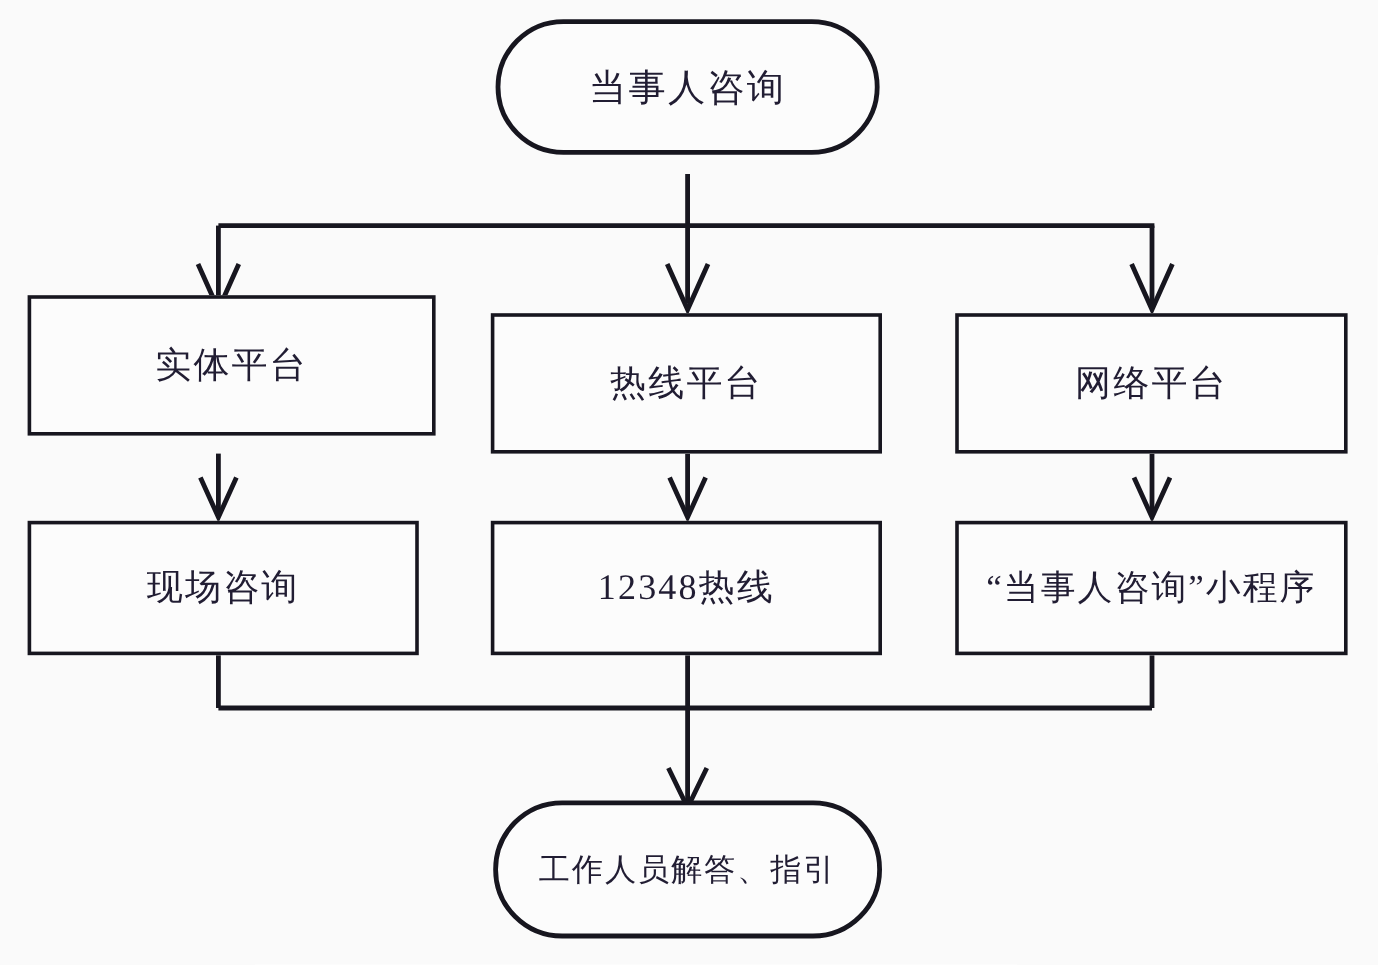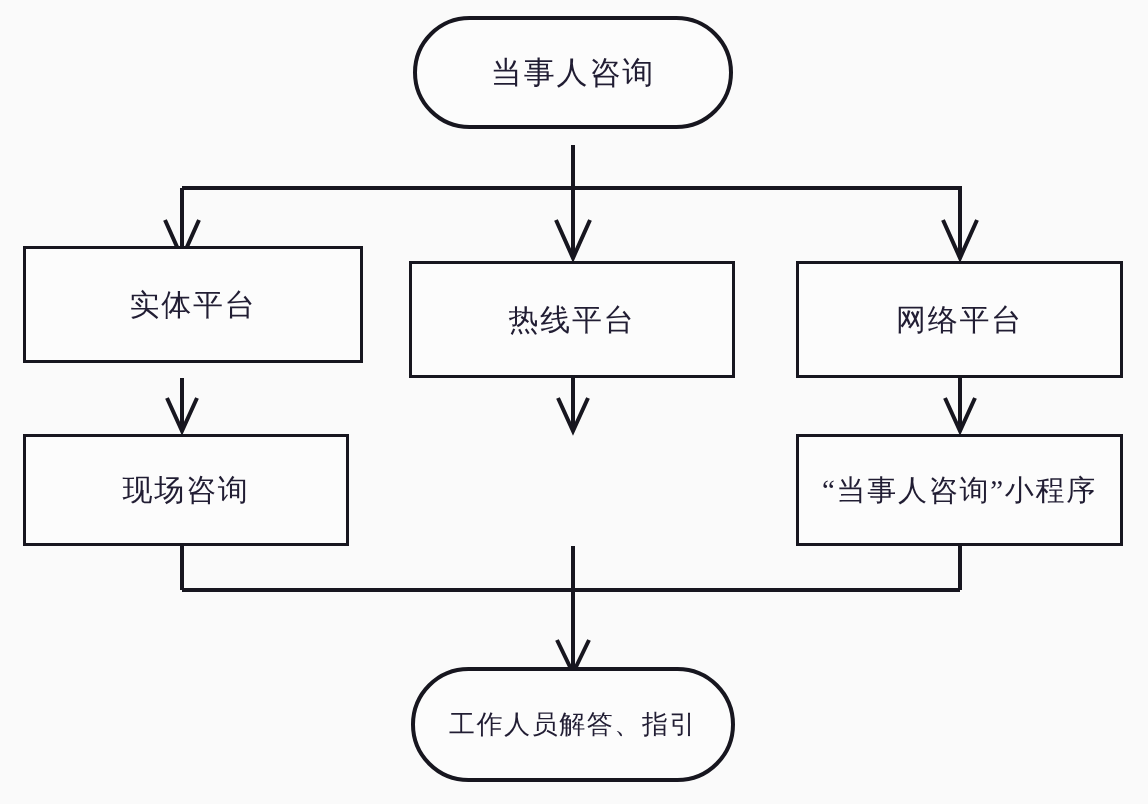--- a/index.html
+++ b/index.html
@@ -163,20 +163,23 @@
   </div>
 
   <div class="node node-process" id="node-platform-hotline">
     <span class="node-label">热线平台</span>
   </div>
 
   <div class="node node-process" id="node-channel-onsite">
     <span class="node-label">现场咨询</span>
   </div>
 
+  <div class="node node-process" id="node-channel-hotline">
+    <span class="node-label">12348热线</span>
+  </div>
 
   <div class="node node-process" id="node-channel-miniprogram">
     <span class="node-label">“当事人咨询”小程序</span>
   </div>
 
   <div class="node node-terminal" id="node-end">
     <span class="node-label">工作人员解答、指引</span>
   </div>
 
 </div>

